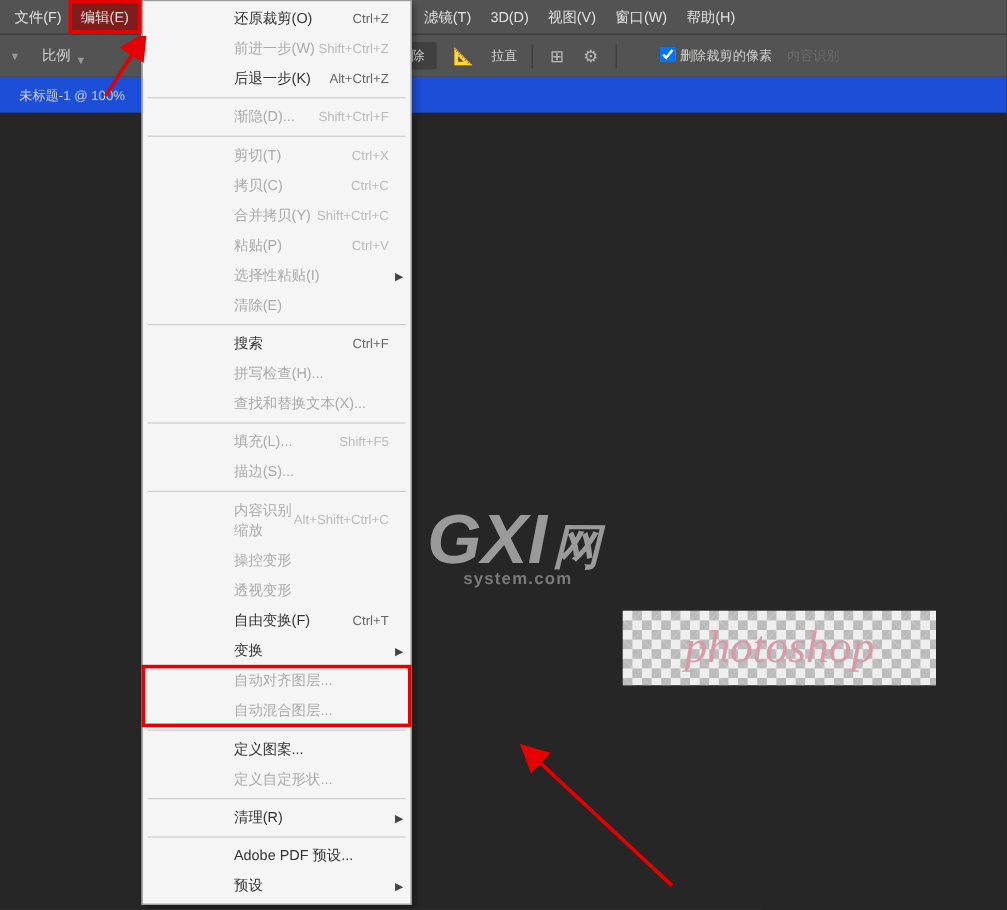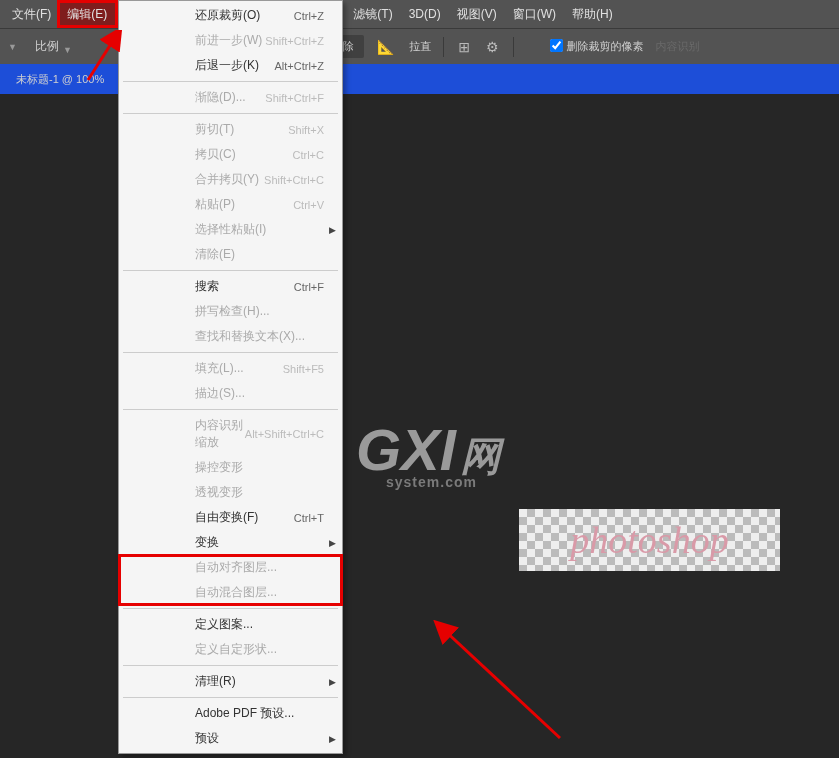--- a/index.html
+++ b/index.html
@@ -127,21 +127,21 @@
       <span class="shortcut">Alt+Ctrl+Z</span>
     </div>
     <div class="menu-sep"></div>
     <div class="menu-row disabled">
       <span>渐隐(D)...</span>
       <span class="shortcut">Shift+Ctrl+F</span>
     </div>
     <div class="menu-sep"></div>
     <div class="menu-row disabled">
       <span>剪切(T)</span>
-      <span class="shortcut">Shift+X</span>
+      <span class="shortcut">Ctrl+X</span>
     </div>
     <div class="menu-row disabled">
       <span>拷贝(C)</span>
       <span class="shortcut">Ctrl+C</span>
     </div>
     <div class="menu-row disabled">
       <span>合并拷贝(Y)</span>
       <span class="shortcut">Shift+Ctrl+C</span>
     </div>
     <div class="menu-row disabled">

